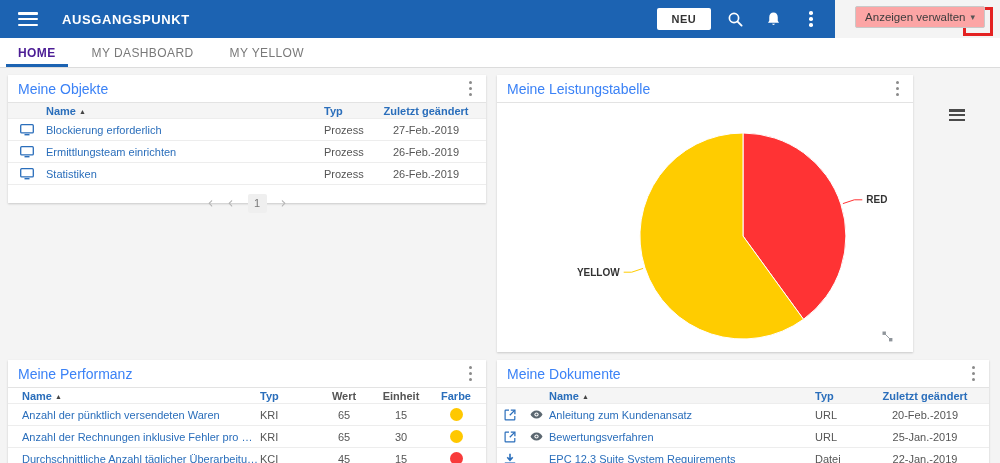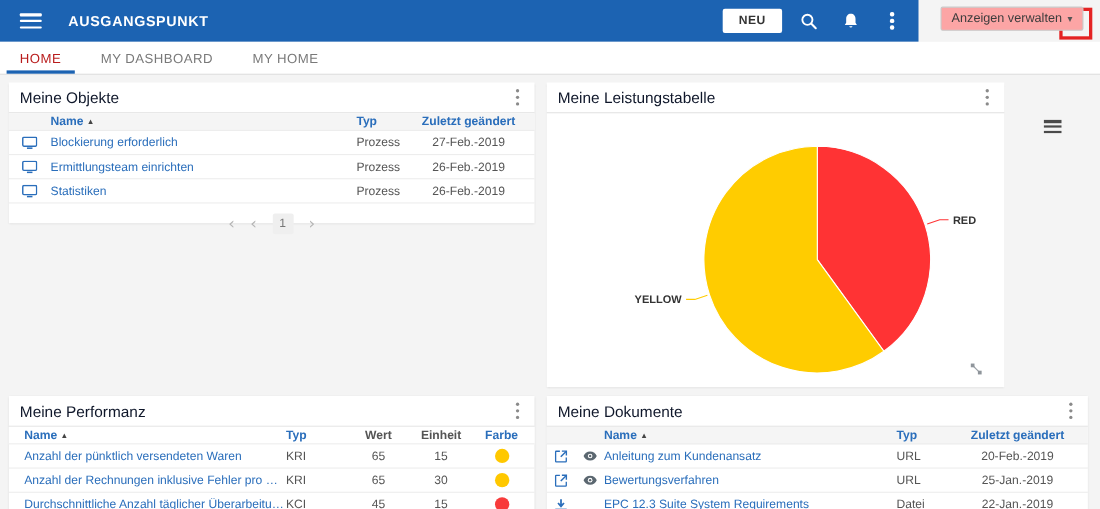--- a/index.html
+++ b/index.html
@@ -19,37 +19,37 @@
   .kebab { display:flex; flex-direction:column; align-items:center; gap:2.5px; cursor:pointer; padding:4px; }
   .kebab i { width:3.5px; height:3.5px; border-radius:50%; background:#fff; display:block; }
   .annotation-box { position:absolute; left:963px; top:7px; width:30px; height:29px;
                     border:3px solid #e42222; pointer-events:none; }
 
   
   .tabrow { position:absolute; left:0; top:38px; width:1000px; height:30px; background:#fff;
             border-bottom:1px solid #dcdcdc; display:flex; align-items:stretch; }
   .tab { display:flex; align-items:center; padding:0 18px; font-size:12px; letter-spacing:.4px;
          color:#797979; cursor:pointer; position:relative; }
-  .tab.active { color:#b91c1c; font-weight:normal; }
+  .tab.active { color:#4c1d95; font-weight:bold; }
   .tab.active::after { content:""; position:absolute; left:6px; right:6px; bottom:0; height:3px; background:#1c63b2; }
   .manage-views { position:absolute; right:15px; top:6px; background:#fca5a5; border:1px solid #c9c9c9;
                   border-radius:2px; font-size:11.5px; color:#3c3c3c; padding:4px 9px; cursor:pointer;
                   display:flex; align-items:center; gap:5px; }
   .manage-views .caret { font-size:9px; color:#555; }
 
   
   .panel { position:absolute; background:#fff; box-shadow:0 1px 2px rgba(0,0,0,.18); }
   .p-objects   { left:8px;   top:75px;  width:478px; height:128px; }
   .p-chart     { left:497px; top:75px;  width:416px; height:277px; }
   .p-perf      { left:8px;   top:360px; width:478px; height:115px; }
   .p-docs      { left:497px; top:360px; width:492px; height:115px; }
 
   .panel-titlebar { height:28px; display:flex; align-items:center; justify-content:space-between;
                     padding:0 10px; border-bottom:1px solid #e3e3e3; }
-  .panel-title { font-size:14px; color:#0f172a; }
+  .panel-title { font-size:14px; color:#3b82f6; }
   .kebab-gray i { background:#8a8a8a; }
 
   
   .grid-row { display:grid; align-items:center; border-bottom:1px solid #ededed; }
   .hdr { background:#f5f5f5; border-top:none; height:16px; font-size:11px; font-weight:bold; }
   .hdr.no-bg { background:#fff; }
   .row { height:22px; font-size:11px; color:#555; }
   .col-link { color:#2a6ebb; white-space:nowrap; overflow:hidden; text-overflow:ellipsis; cursor:pointer; }
   .col-hdr-blue { color:#2a6ebb; cursor:pointer; white-space:nowrap; }
   .col-hdr-dark { color:#555; cursor:pointer; white-space:nowrap; }
@@ -107,21 +107,21 @@
         <i></i>
         <i></i>
       </div>
   </div>
 </div>
 <div class="annotation-box" style="border-color: rgb(228, 34, 34);"></div>
 
 <div class="tabrow">
   <div class="tab active">HOME</div>
   <div class="tab">MY DASHBOARD</div>
-  <div class="tab">MY HOME</div>
+  <div class="tab">MY YELLOW</div>
 </div>
 <button class="manage-views">
   <span>Anzeigen verwalten</span>
   <span class="caret">▾</span>
 </button>
 
 <div class="panel p-objects">
   <div class="panel-titlebar">
     <span class="panel-title">Meine Objekte</span>
     <div class="kebab kebab-gray">

